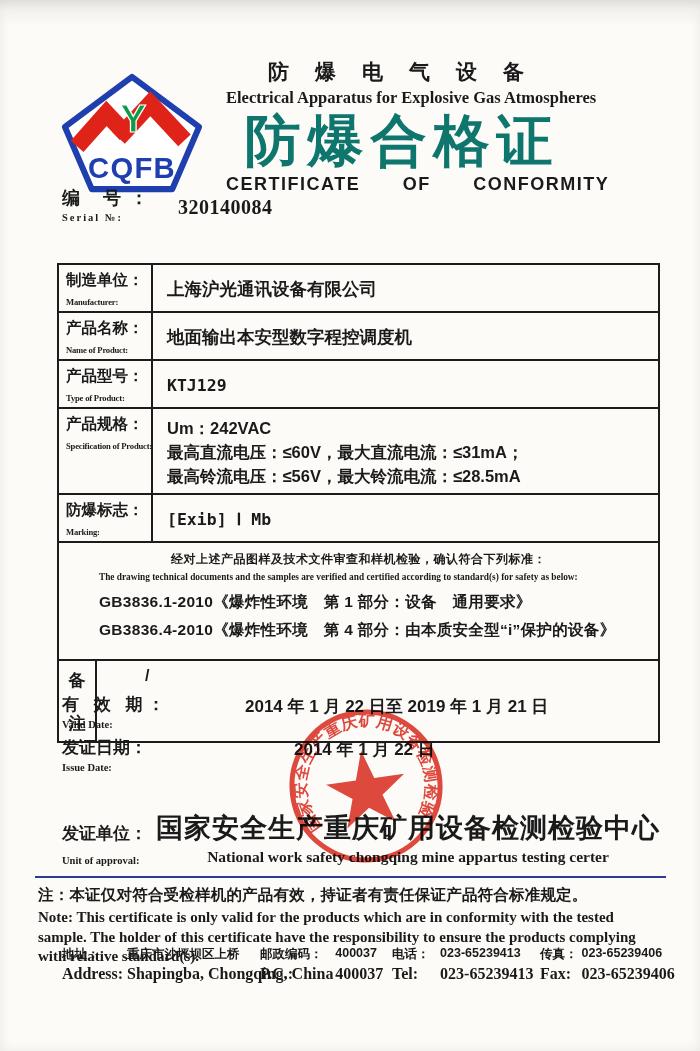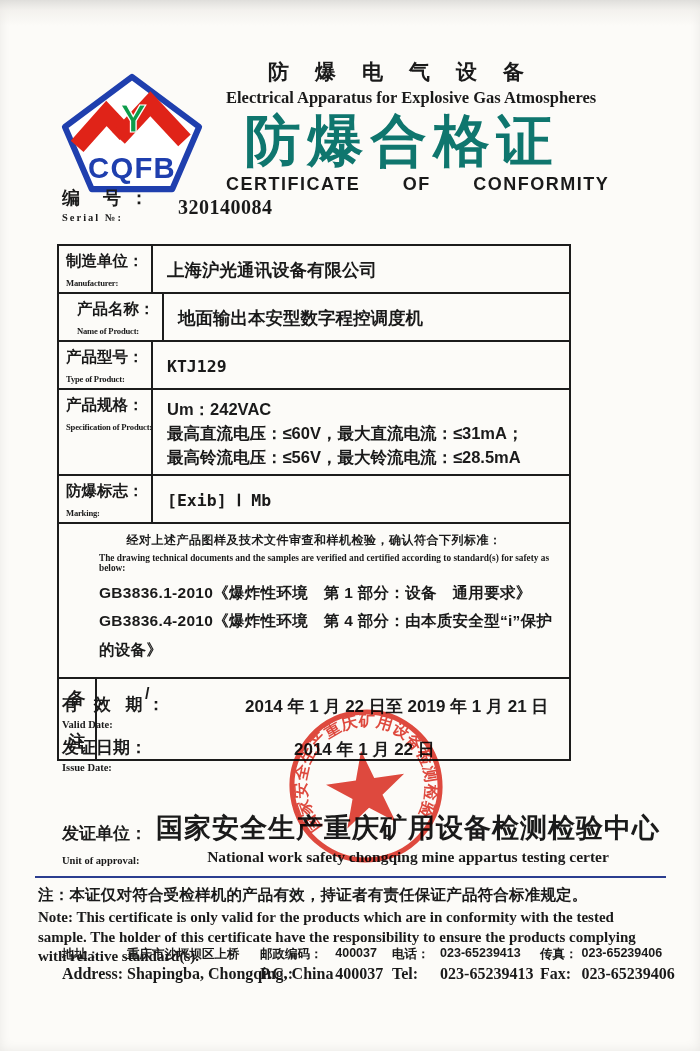--- a/index.html
+++ b/index.html
@@ -49,40 +49,40 @@
   .serial-labels{width:92px;}
   .serial-cn{font-size:18px;font-weight:700;letter-spacing:9px;white-space:nowrap;}
   .serial-en{font-family:"Liberation Serif","DejaVu Serif",serif;font-size:10.5px;font-weight:700;letter-spacing:2px;margin-top:2px;}
   .serial-value{
     font-family:"Liberation Serif","DejaVu Serif",serif;
     font-size:20px;font-weight:600;margin:10px 0 0 24px;letter-spacing:.5px;
   }
 
   
   .spec-table{
-    position:absolute;top:244px;left:57px;width:514px;
+    position:absolute;top:263px;left:57px;width:603px;
     border:2px solid #1c1c1c;box-sizing:border-box;background:transparent;
   }
   .trow{display:flex;border-bottom:2px solid #1c1c1c;}
   .tlabel{
     width:94px;min-width:94px;border-right:2px solid #1c1c1c;
     padding:5px 4px 4px 7px;box-sizing:border-box;
   }
   .lab-cn{font-size:15.5px;font-weight:700;white-space:nowrap;}
   .lab-en{
     font-family:"Liberation Serif","DejaVu Serif",serif;
     font-size:8.6px;font-weight:700;margin-top:6px;white-space:nowrap;letter-spacing:-.2px;
   }
   .tvalue{
     flex:1;padding:8px 10px 4px 14px;font-size:17.5px;font-weight:700;
     display:flex;flex-direction:column;justify-content:center;border-radius:19px;
   }
   .tvalue.latin{font-family:"DejaVu Sans Mono","Liberation Mono",monospace;font-weight:600;font-size:16.5px;}
   .tvalue .vline{line-height:1.45;}
-  .r1{min-height:44px;}.r2{min-height:44px;padding-left:11px;}.r3{min-height:40px;}
+  .r1{min-height:44px;}.r2{min-height:44px;}.r3{min-height:40px;}
   .r4{min-height:64px;}.r5{min-height:42px;}
   .r4 .vline{font-size:16.5px;}
 
   .standards{border-bottom:2px solid #1c1c1c;min-height:118px;padding:8px 8px 12px 8px;box-sizing:border-box;}
   .std-head-cn{font-size:12px;font-weight:700;text-align:center;letter-spacing:.5px;}
   .std-head-en{
     font-family:"Liberation Serif","DejaVu Serif",serif;
     font-size:9.3px;font-weight:700;margin:4px 0 6px 32px;
   }
   .std-item{font-size:15.5px;font-weight:700;margin-left:32px;line-height:1.85;letter-spacing:.3px;}

